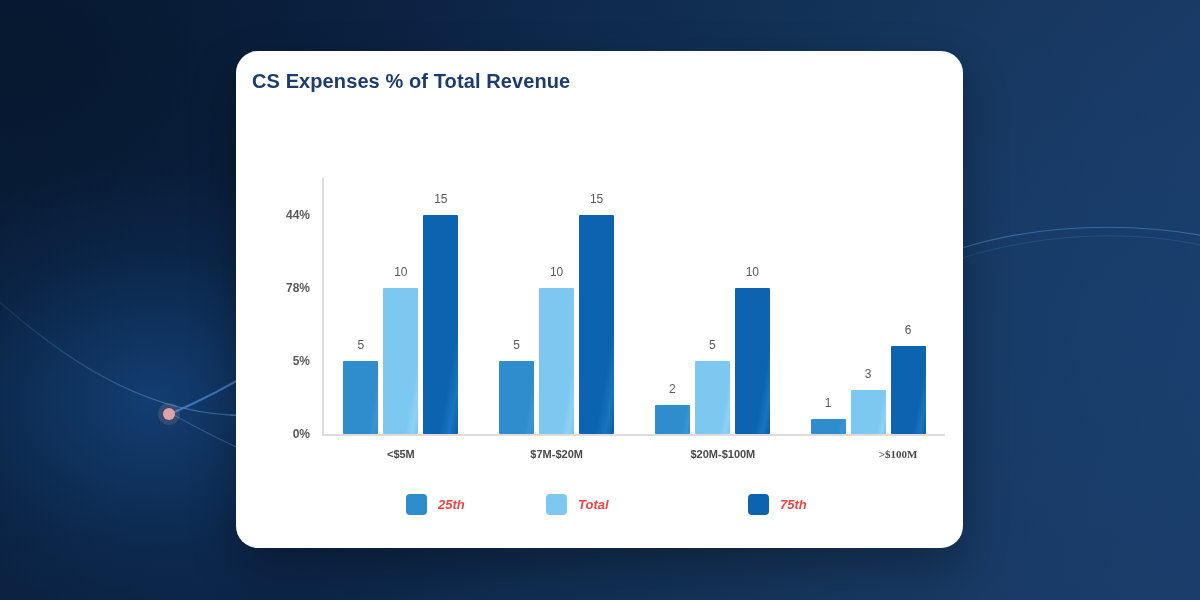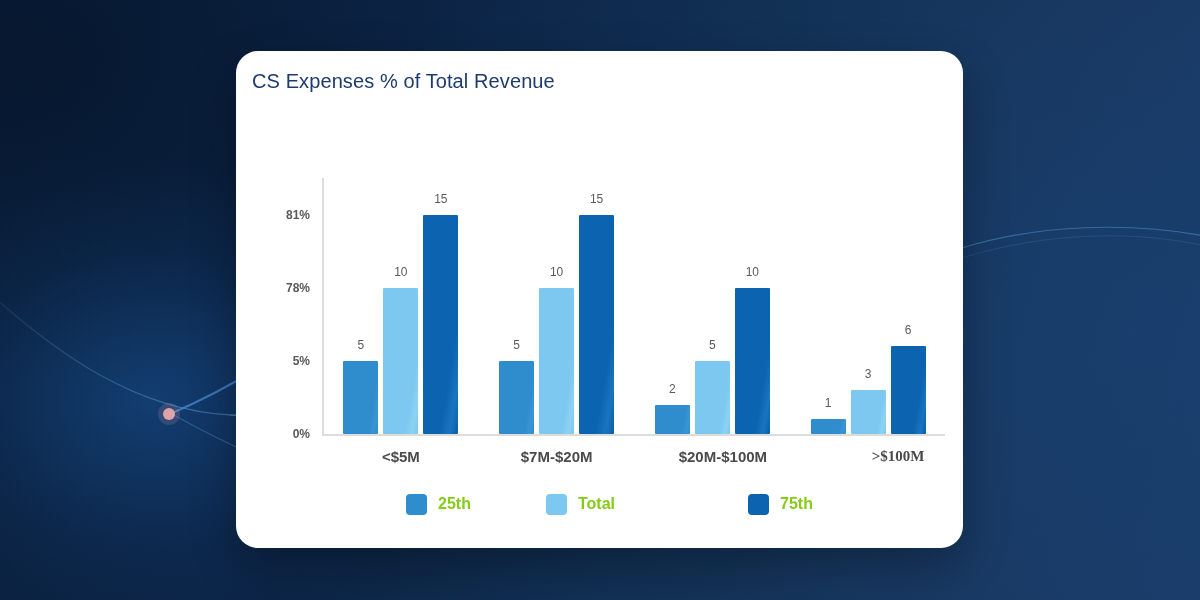--- a/index.html
+++ b/index.html
@@ -30,21 +30,21 @@
   #card {
     position:absolute;
     left:236px; top:51px;
     width:727px; height:497px;
     background:#ffffff;
     border-radius:22px;
     box-shadow:0 18px 45px rgba(0,0,0,0.30);
   }
   #chart-title {
     position:absolute; left:252px; top:70px;
-    font-size:20px; font-weight:normal;
+    font-size:20px; font-weight:bold;
     color:#1d3c6e; letter-spacing:0.1px;
   }
 
   
   #plot-area {
     position:absolute;
     left:322px; top:178px;
     width:623px; height:256px;
   }
   .axis-line { position:absolute; background:#dcdcdc; }
@@ -74,40 +74,40 @@
   .bar.s75 {
     background:linear-gradient(100deg,#0c64b0 0%,#0c64b0 74%,#1a74c0 88%,#0a5da6 100%);
   }
   .bar-value {
     position:absolute; left:0; width:35px; text-align:center;
     font-size:12px; color:#5a5a5a; white-space:nowrap;
   }
 
   .cat-label {
     position:absolute; top:448px;
-    font-size:15px; color:#4a4a4a; font-weight:bold;
+    font-size:11px; color:#4a4a4a; font-weight:bold;
     text-align:right; transform:translateX(-50%);
     white-space:nowrap;
   }
 
   
   #legend {
     position:absolute; left:236px; top:492px;
     width:727px; height:28px;
   }
   .legend-item {
     position:absolute; top:0;
     display:flex; align-items:center; gap:11px;
     height:24px;
   }
   .legend-swatch {
     width:21px; height:21px; border-radius:4px; flex:0 0 auto;
   }
   .legend-label {
-    font-size:16px; color:#84cc16; font-weight:bold; white-space:nowrap;
+    font-size:13px; color:#ef4444; font-weight:bold; white-space:nowrap;font-style:italic;
   }
 </style>
 </head>
 <body>
 
 <div id="bg-layer">
   <div class="bg-base"></div>
   <div class="bg-vignette"></div>
   <svg id="bg-svg" width="1200" height="600" viewBox="0 0 1200 600">
     <defs>
@@ -145,21 +145,21 @@
 
 <div id="chart-title">CS Expenses % of Total Revenue</div>
 
 <div id="plot-area">
   <div class="axis-line" id="y-axis-line"></div>
   <div class="axis-line" id="x-axis-line"></div>
   <div id="y-ticks">
       <div class="y-tick-label" style="top: 256px;">0%</div>
       <div class="y-tick-label" style="top: 182.857px;">5%</div>
       <div class="y-tick-label" style="top: 109.714px;">78%</div>
-      <div class="y-tick-label" style="top: 36.5714px;">81%</div>
+      <div class="y-tick-label" style="top: 36.5714px;">44%</div>
     </div>
   <div id="bars">
       <div class="bar-group" style="left: 21.375px; width: 115px;">
         <div class="bar-wrap" style="left: 0px; height: 256px;">
           <div class="bar s25" style="height: 73.1429px;"></div>
           <div class="bar-value" style="bottom: 82.1429px;">5</div>
         </div>
         <div class="bar-wrap" style="left: 40px; height: 256px;">
           <div class="bar smed" style="height: 146.286px;"></div>
           <div class="bar-value" style="bottom: 155.286px;">10</div>

